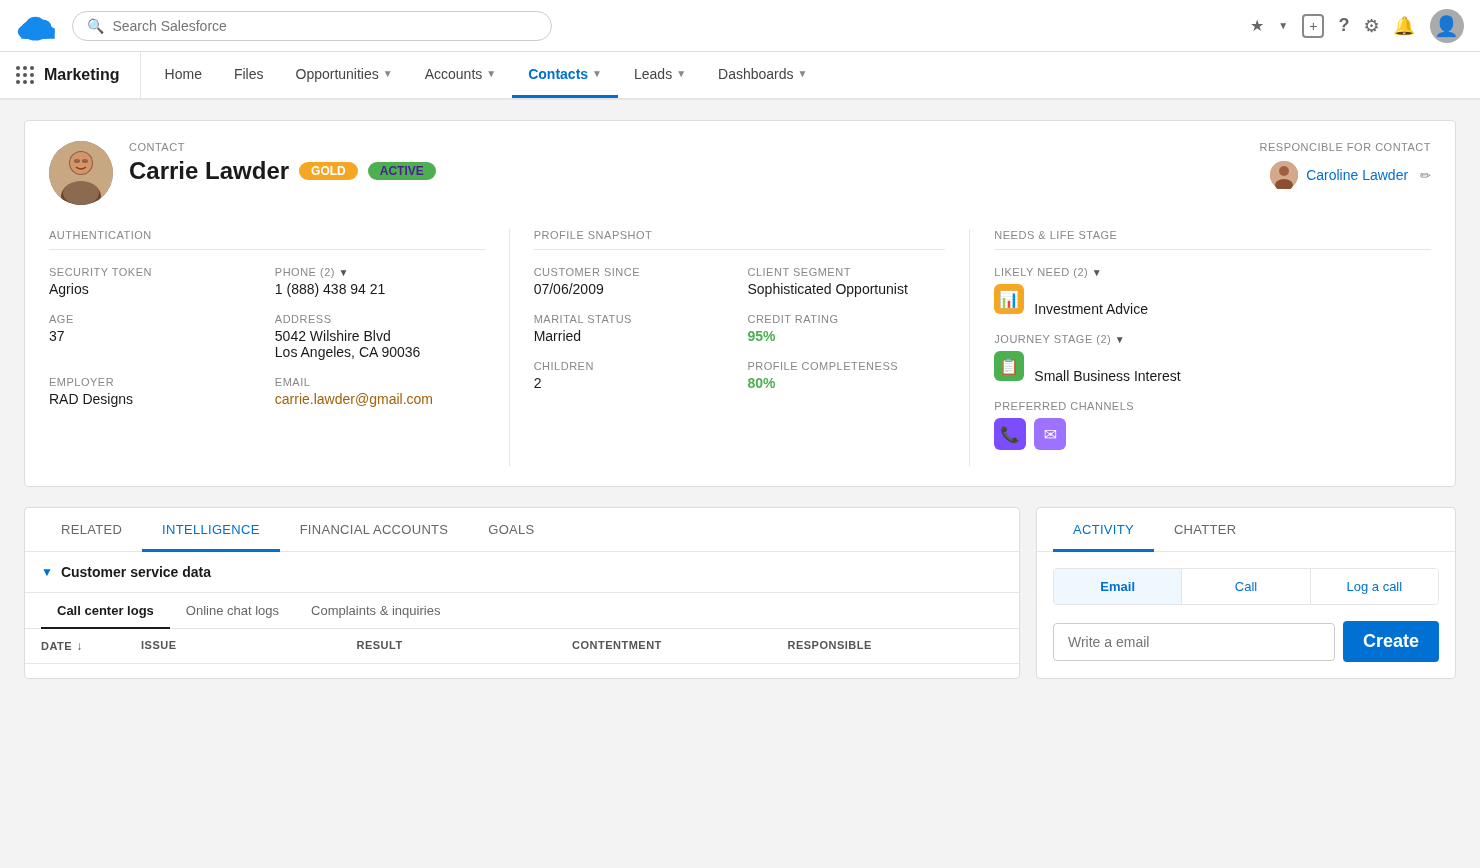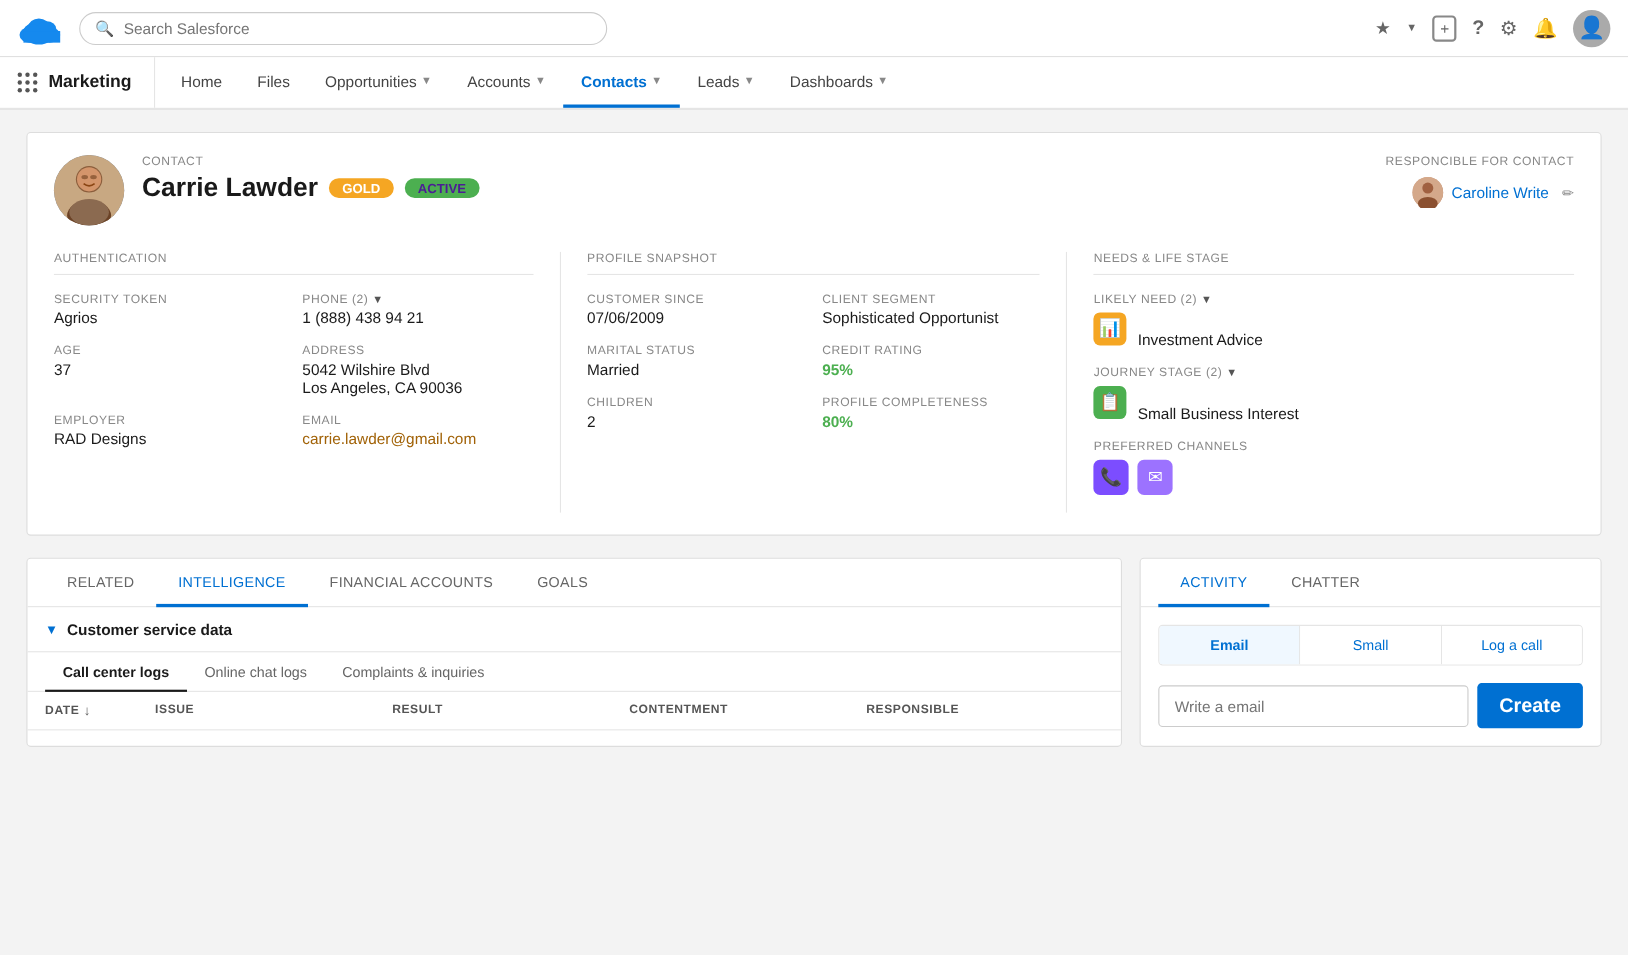--- a/index.html
+++ b/index.html
@@ -363,21 +363,21 @@
       <div class="contact-responsible">
         <div class="responsible-label">RESPONCIBLE FOR CONTACT</div>
         <div class="responsible-person">
           <div class="responsible-avatar">
             <svg width="28" height="28" viewBox="0 0 28 28" xmlns="http://www.w3.org/2000/svg">
               <circle cx="14" cy="14" r="14" fill="#d4a88a"></circle>
               <circle cx="14" cy="10" r="5" fill="#a06040"></circle>
               <ellipse cx="14" cy="24" rx="9" ry="6" fill="#8b5030"></ellipse>
             </svg>
           </div>
-          <span class="responsible-name">Caroline Write</span>
+          <span class="responsible-name">Caroline Lawder</span>
           <span class="responsible-edit">✏</span>
         </div>
       </div>
     </div>
 
     <div class="contact-sections">
 
       <div class="section-content section-divider">
         <div class="section-title">AUTHENTICATION</div>
         <div class="field-grid-2">
@@ -519,21 +519,21 @@
 
     <div class="panel">
       <div class="activity-tabs">
         <div class="activity-tab active">ACTIVITY</div>
         <div class="activity-tab">CHATTER</div>
       </div>
 
       <div class="activity-body">
         <div class="action-tabs">
           <div class="action-tab active">Email</div>
-          <div class="action-tab">Small</div>
+          <div class="action-tab">Call</div>
           <div class="action-tab">Log a call</div>
         </div>
 
         <div class="compose-row">
           <input class="compose-input" type="text" placeholder="Write a email" style="">
           <button class="create-btn">Create</button>
         </div>
       </div>
     </div>
 

